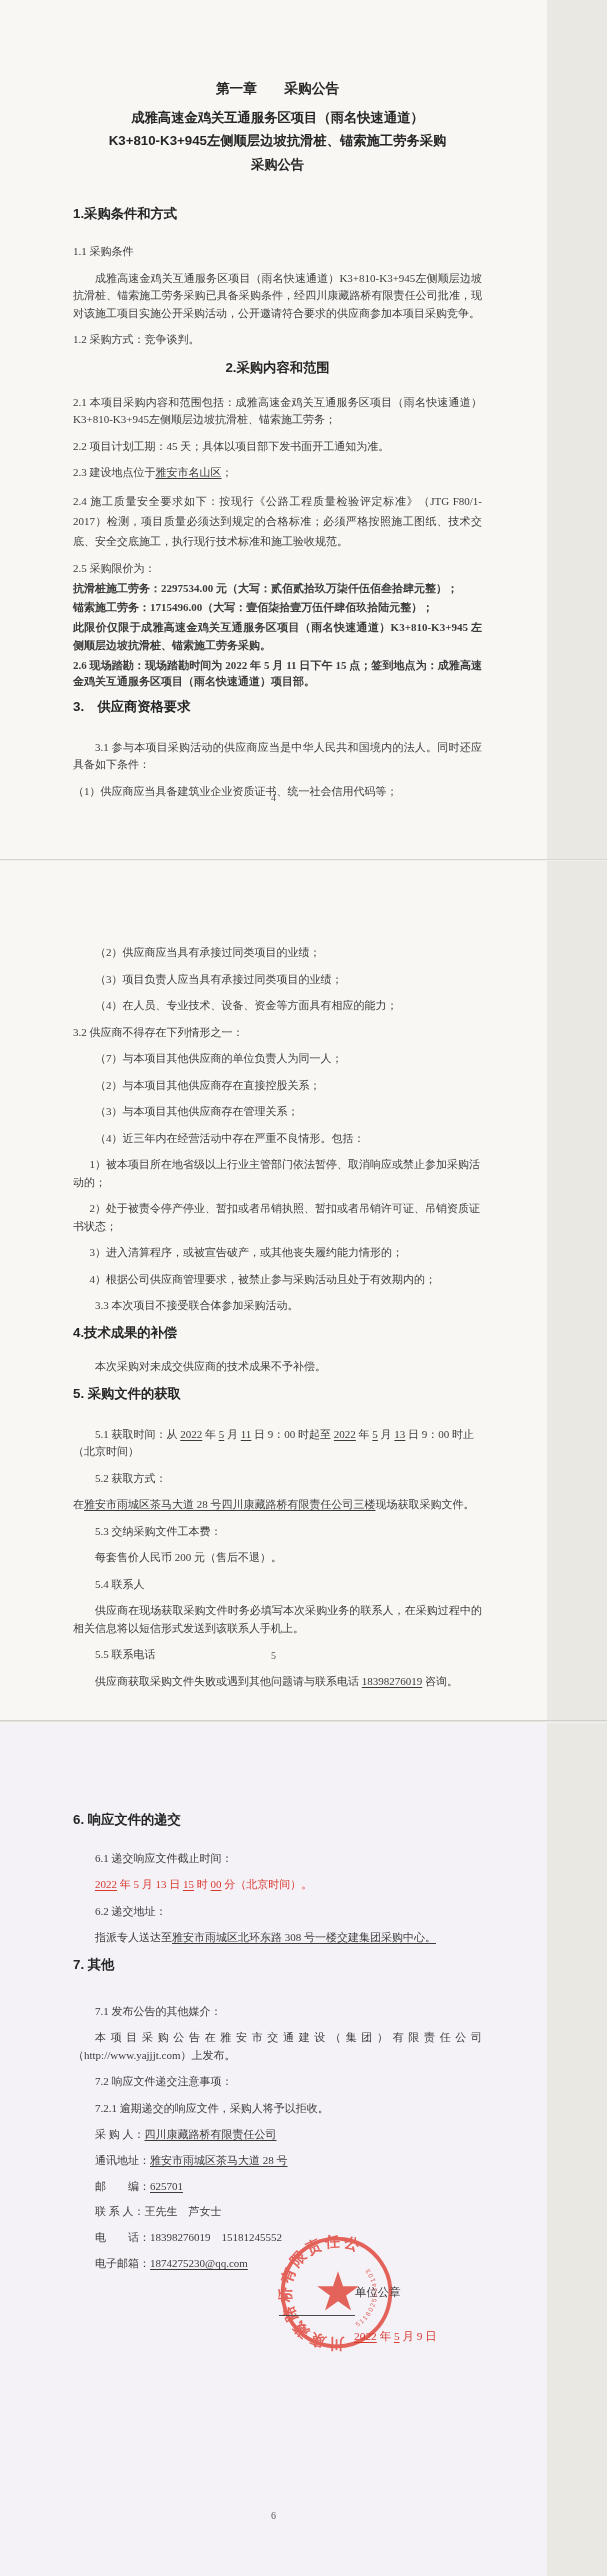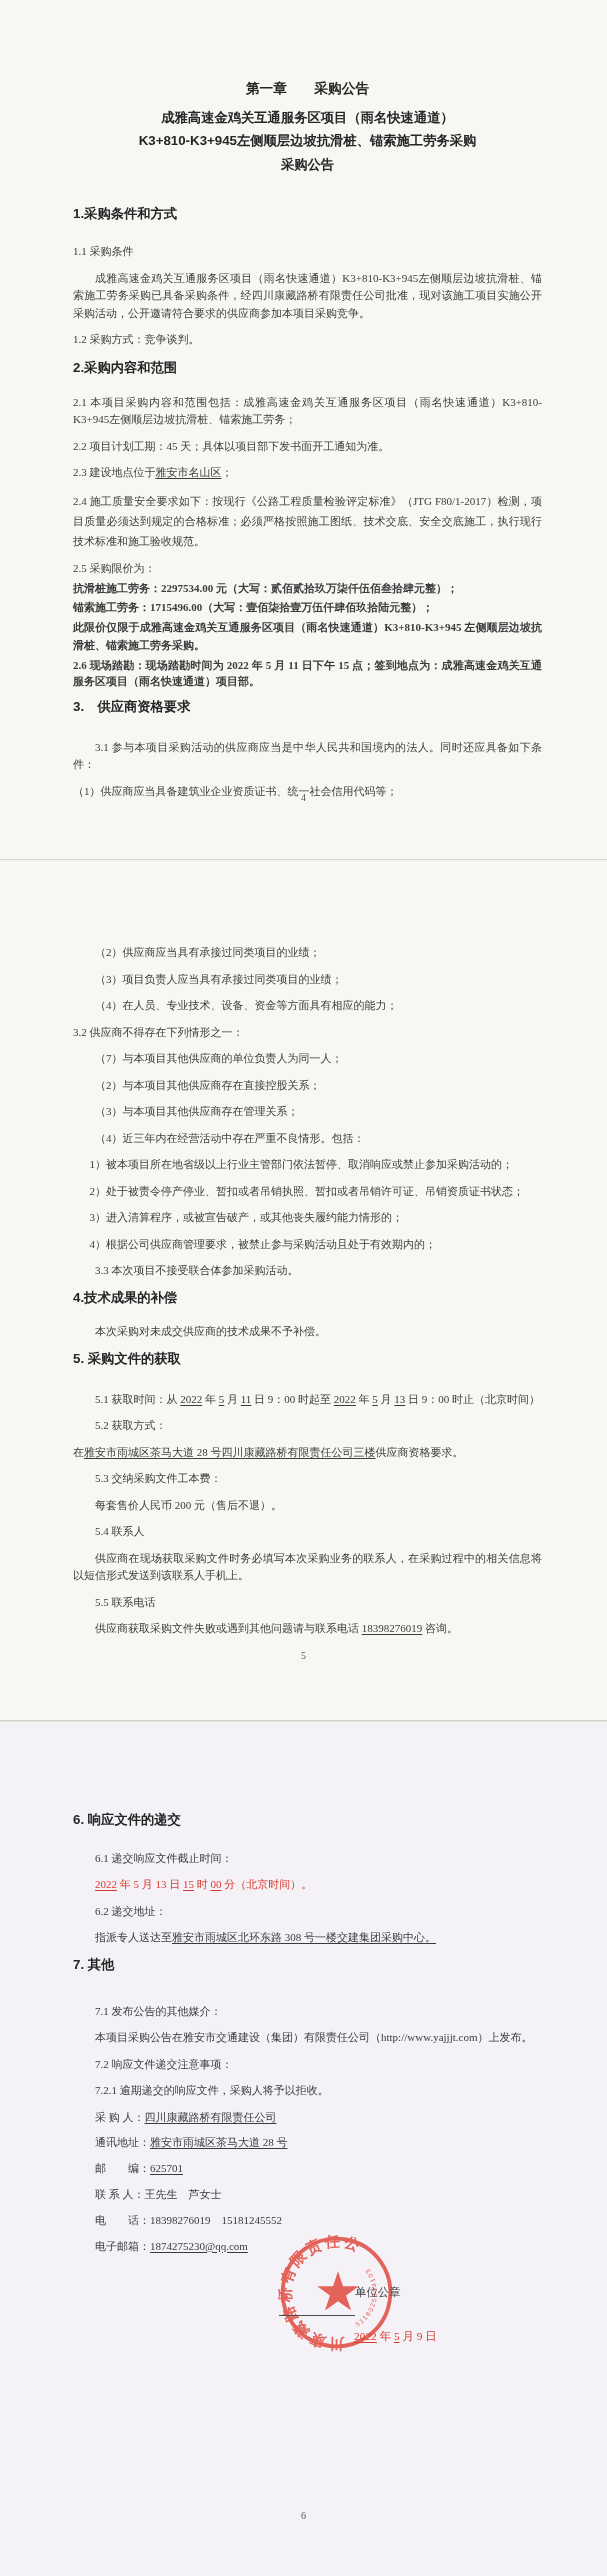--- a/index.html
+++ b/index.html
@@ -1,18 +1,18 @@
 <!DOCTYPE html>
 <html style="font-size:12px"><head>
 <meta charset="utf-8">
 <style>
   :root{ --red:#d93a30; --ink:#3c3c3c; --hink:#262626; }
   html,body{margin:0;padding:0;}
   body{width:607px;background:#e9e8e3;font-family:"Liberation Serif","DejaVu Serif",serif;}
-  .page{position:relative;width:607px;background:#f8f7f4;color:var(--ink);overflow:hidden;}
+  .page{position:relative;width:547px;background:#f8f7f4;color:var(--ink);overflow:hidden;}
   .page1{height:859px;}
   .page2{height:859px;}
   .page3{height:853px;background:#f4f1f7;}
   .seam{height:2.3px;background:linear-gradient(to bottom,#c9c9c4,#fdfdfa);}
   .content{padding:0 65px 0 73px;}
   .p1c{padding-top:80px;}
   .p2c{padding-top:83px;}
   .p3c{padding-top:76px;}
   p{font-size:11px;line-height:17.5px;margin:0 0 9px;}
   .just{text-align:justify;}
@@ -21,21 +21,21 @@
   .b{font-weight:bold;}
   .tight{margin-bottom:2.3px;}
   .lh26{line-height:20px;}
   .lh21{line-height:16px;}
   .u{text-decoration:underline;text-underline-offset:2.3px;}
   .red{color:var(--red);}
   .hh{font-family:"Liberation Sans","DejaVu Sans",sans-serif;font-size:13.3px;font-weight:bold;color:var(--hink);margin:0;}
   .chapter{font-size:13.7px;text-align:center;margin:0 0 7.6px;}
   .ct{font-family:"Liberation Sans","DejaVu Sans",sans-serif;font-size:13.3px;font-weight:bold;color:var(--hink);text-align:center;line-height:23.5px;margin:0;}
   .h1s{margin:29px 0 20px;}
-  .h2s{margin:10.6px 0 16.7px;}
+  .h2s{margin:10.6px 0 16.7px;text-align:center;}
   .h3s{margin:6px 0 23px;}
   .h4s{margin:4.6px 0 16.7px;}
   .h5s{margin:3px 0 23px;}
   .h6s{margin:12px 0 21px;}
   .h7s{margin:6px 0 29px;}
   .h8s{margin:6px 0 29px;}
   .pageno{position:absolute;left:0;right:0;text-align:center;font-size:10px;color:#555;}
   .contact-row{margin:0 0 8.3px;}
   .seal-wrap{position:absolute;left:275px;top:505px;width:123px;height:129px;transform:rotate(-80deg);opacity:.86;pointer-events:none;}
   .seal-label{position:absolute;left:355px;top:562px;font-size:11.4px;color:#3a3a3a;}
@@ -92,21 +92,21 @@
     <p class="ind-sm">3）进入清算程序，或被宣告破产，或其他丧失履约能力情形的；</p>
     <p class="ind-sm">4）根据公司供应商管理要求，被禁止参与采购活动且处于有效期内的；</p>
     <p class="ind">3.3 本次项目不接受联合体参加采购活动。</p>
 
     <h2 class="hh h4s">4.技术成果的补偿</h2>
     <p class="ind">本次采购对未成交供应商的技术成果不予补偿。</p>
 
     <h2 class="hh h5s">5. 采购文件的获取</h2>
     <p class="ind"><span>5.1 获取时间：从 </span><span class="u">2022</span><span> 年 </span><span class="u">5</span><span> 月 </span><span class="u">11</span><span> 日 9：00 时起至 </span><span class="u">2022</span><span> 年 </span><span class="u">5</span><span> 月 </span><span class="u">13</span><span> 日 9：00 时止（北京时间）</span></p>
     <p class="ind">5.2 获取方式：</p>
-    <p><span>在</span><span class="u">雅安市雨城区茶马大道 28 号四川康藏路桥有限责任公司三楼</span><span>供应商资格要求。</span></p>
+    <p><span>在</span><span class="u">雅安市雨城区茶马大道 28 号四川康藏路桥有限责任公司三楼</span><span>现场获取采购文件。</span></p>
     <p class="ind">5.3 交纳采购文件工本费：</p>
     <p class="ind">每套售价人民币 200 元（售后不退）。</p>
     <p class="ind">5.4 联系人</p>
     <p class="ind just">供应商在现场获取采购文件时务必填写本次采购业务的联系人，在采购过程中的相关信息将以短信形式发送到该联系人手机上。</p>
     <p class="ind">5.5 联系电话</p>
     <p class="ind"><span>供应商获取采购文件失败或遇到其他问题请与联系电话 </span><span class="u">18398276019</span><span> 咨询。</span></p>
   </div>
   <div class="pageno" style="top:789px;">5</div>
 </div>
 

